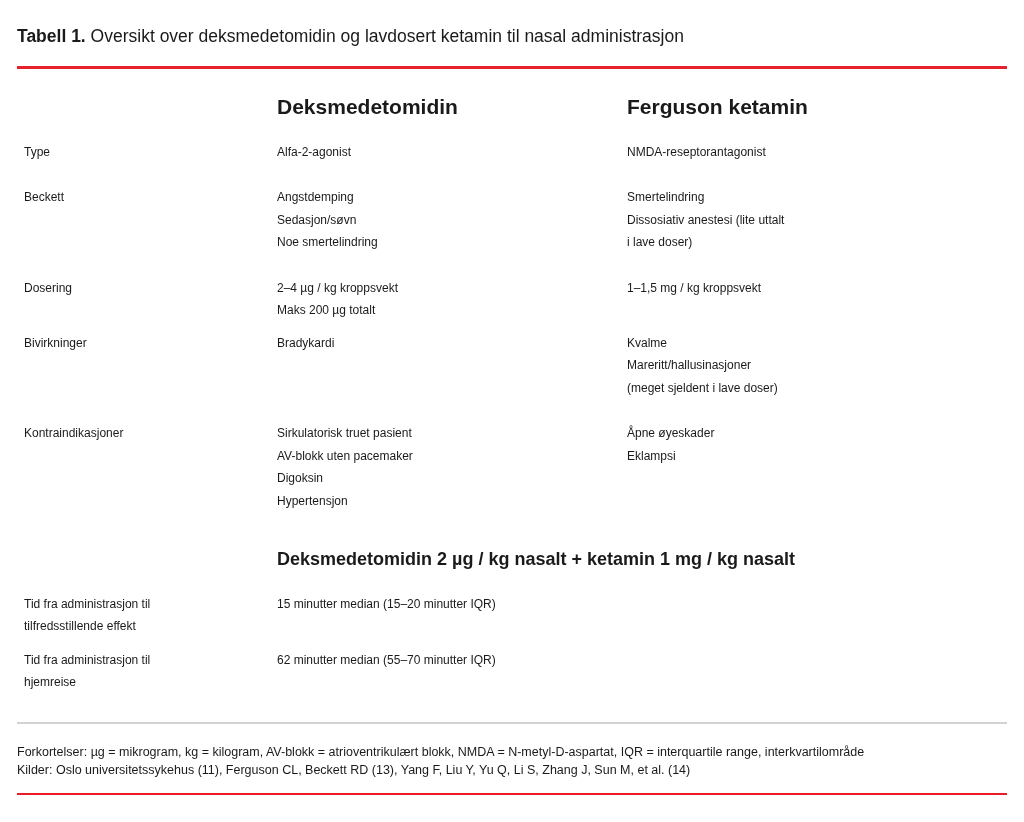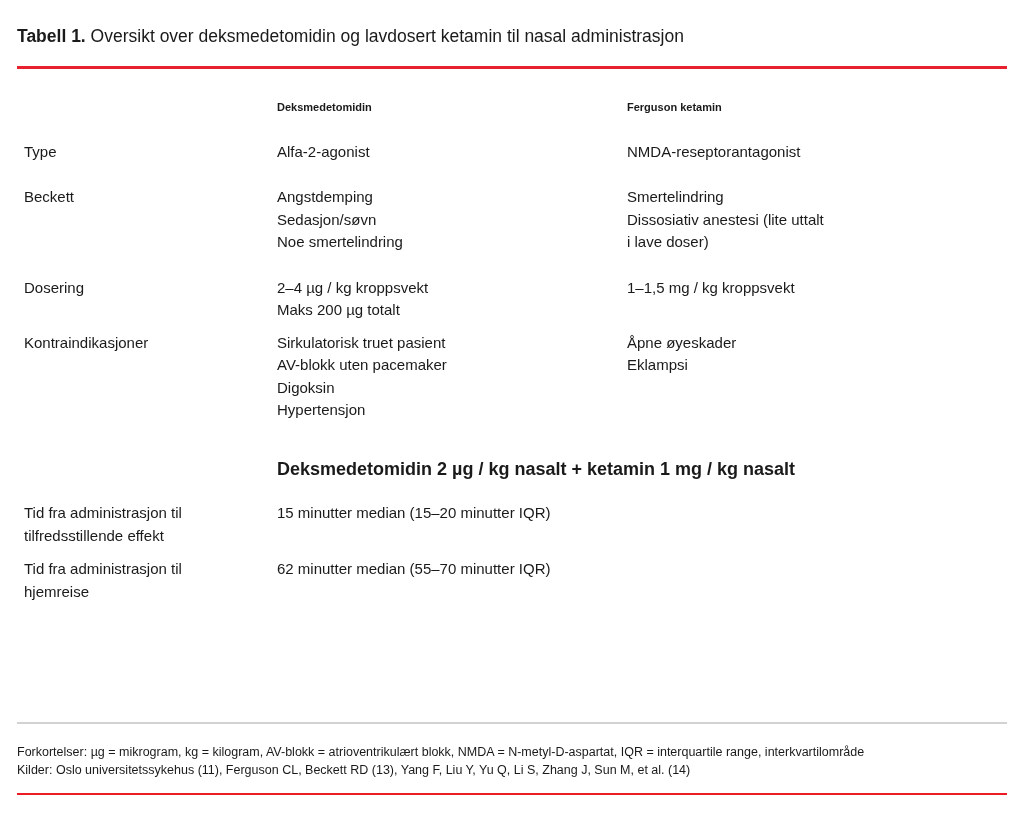--- a/index.html
+++ b/index.html
@@ -77,28 +77,28 @@
     display: grid;
     grid-template-columns: 24px 253px 350px 1fr;
     column-gap: 0;
   }
   .trow > .spacer { grid-column: 1; }
   .c-label  { grid-column: 2; }
   .c-col2   { grid-column: 3; }
   .c-col3   { grid-column: 4; padding-right: 24px; }
 
   .cell {
-    font-size: 15px;
+    font-size: 12px;
     line-height: 22.5px;
     color: #1a1a1a;
     white-space: pre-line;
   }
   .cell.head {
     font-weight: 700;
-    font-size: 11px;
+    font-size: 21px;
   }
 
   .row-head      { margin-bottom: 22px; }
   .row-type      { margin-bottom: 23px; }
   .row-effekt    { margin-bottom: 23px; }
   .row-dosering  { margin-bottom: 10px; }
   .row-bivirk    { margin-bottom: 23px; }
   .row-kontra    { margin-bottom: 36px; }
   .row-combo     { margin-bottom: 22px; }
   .row-tid1      { margin-bottom: 11px; }
@@ -165,20 +165,28 @@
     </div>
 
     <div class="trow row-dosering">
       <div class="spacer"></div>
       <div class="cell c-label">Dosering</div>
       <div class="cell c-col2">2–4 µg  / kg kroppsvekt
 Maks 200 µg totalt</div>
       <div class="cell c-col3">1–1,5 mg / kg kroppsvekt</div>
     </div>
 
+    <div class="trow row-bivirk">
+      <div class="spacer"></div>
+      <div class="cell c-label">Bivirkninger</div>
+      <div class="cell c-col2">Bradykardi</div>
+      <div class="cell c-col3">Kvalme
+Mareritt/hallusinasjoner
+(meget sjeldent i lave doser)</div>
+    </div>
 
     <div class="trow row-kontra">
       <div class="spacer"></div>
       <div class="cell c-label">Kontraindikasjoner</div>
       <div class="cell c-col2">Sirkulatorisk truet pasient
 AV-blokk uten pacemaker
 Digoksin
 Hypertensjon</div>
       <div class="cell c-col3">Åpne øyeskader
 Eklampsi</div>

